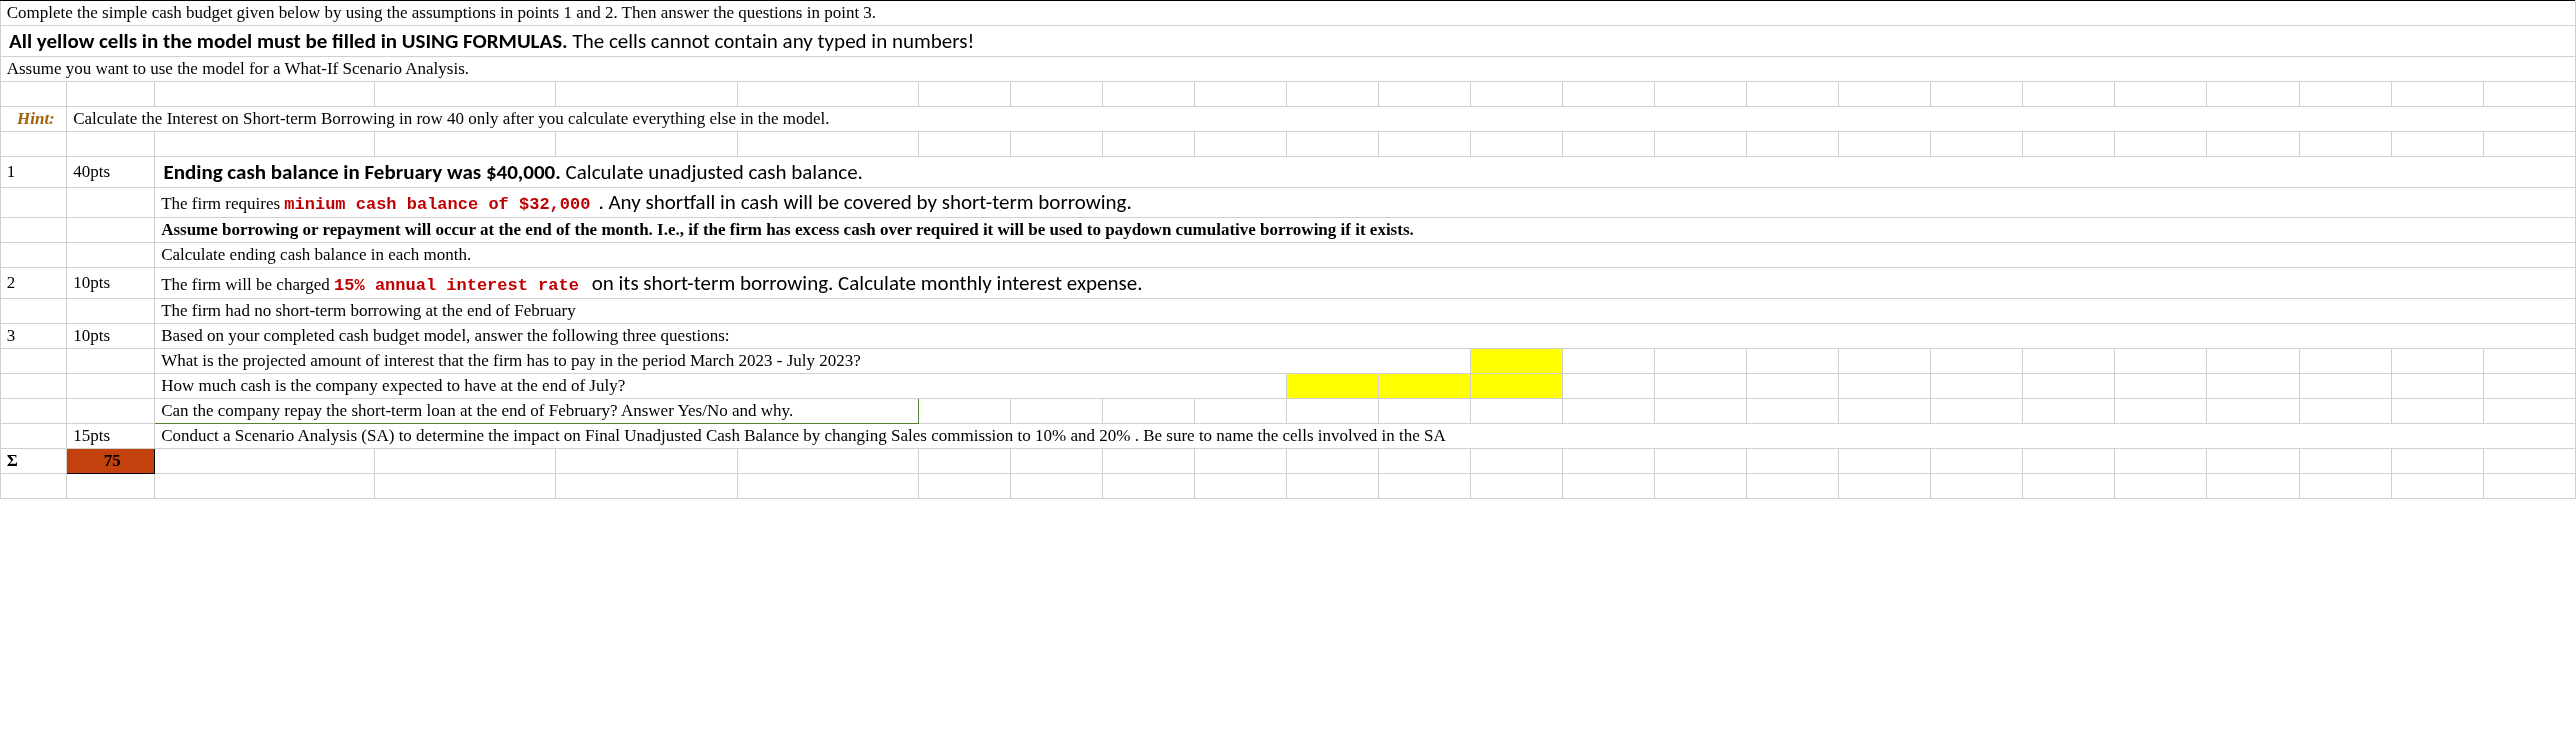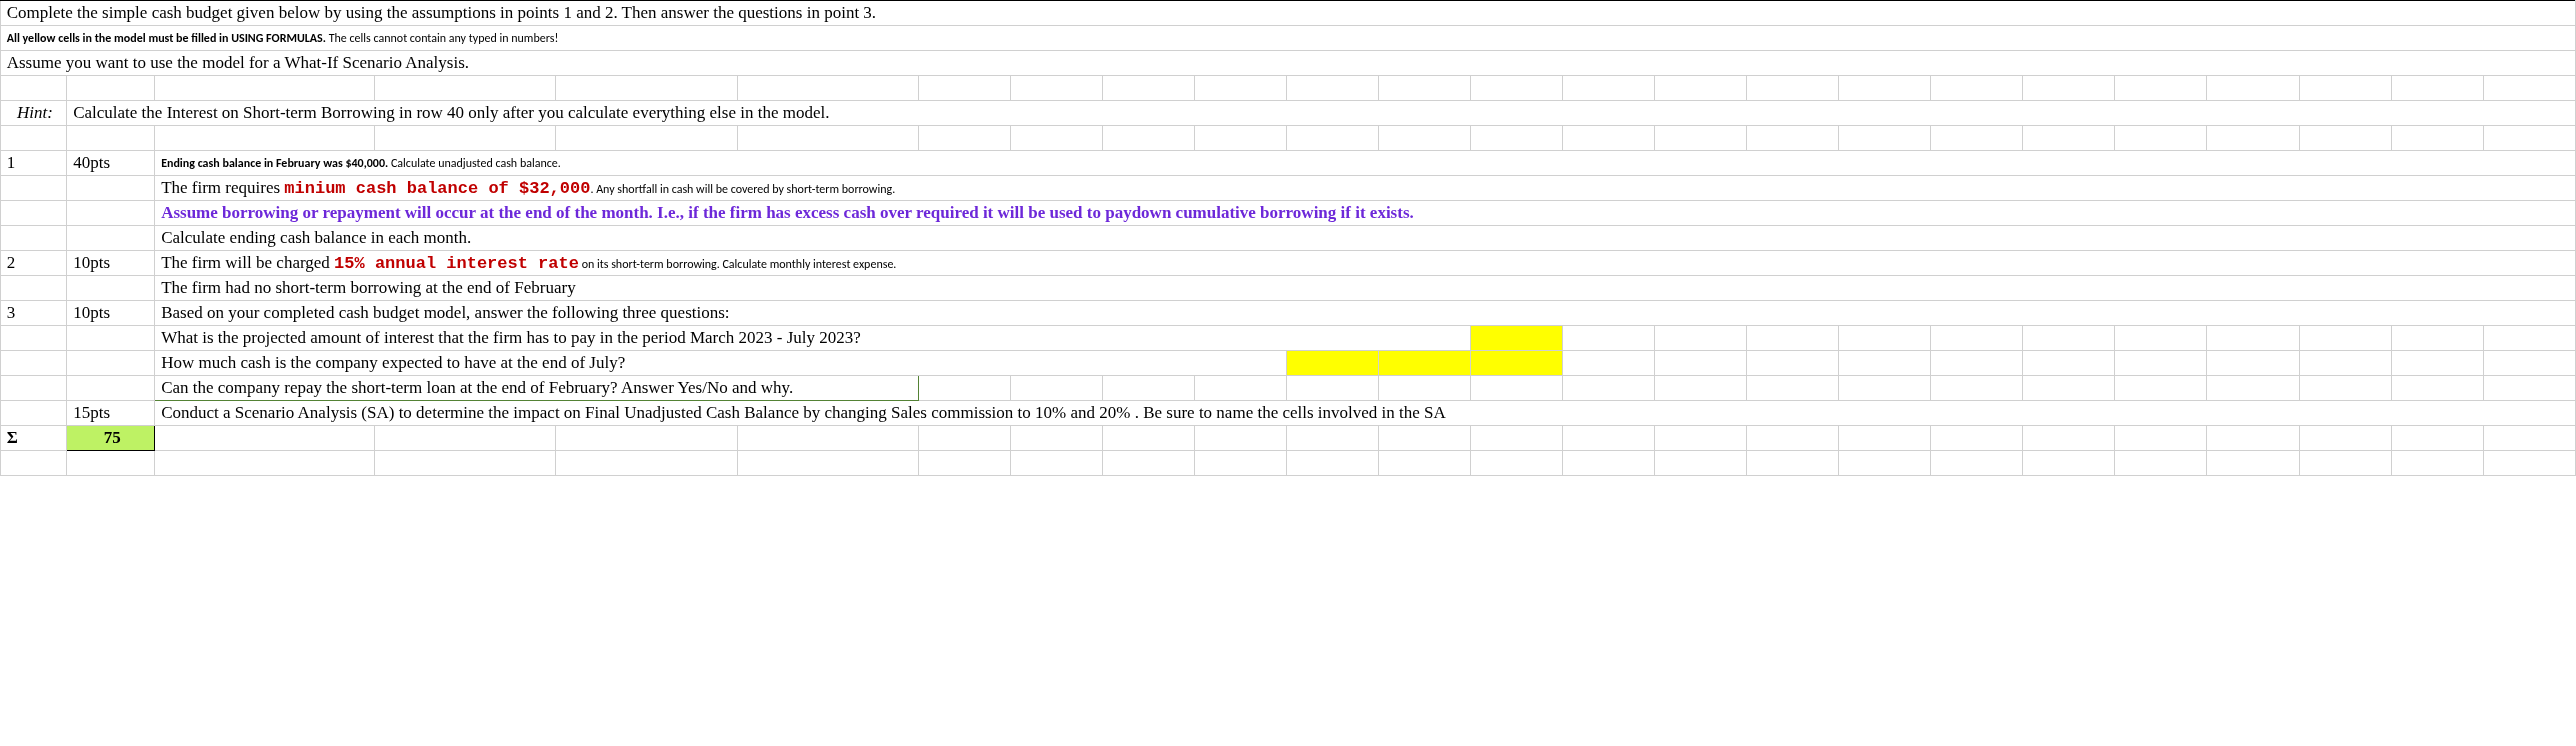--- a/index.html
+++ b/index.html
@@ -20,27 +20,27 @@
     border: 1px solid #d0d0d0;
     padding: 1.9px 5.7px;
     height: 25px;
     vertical-align: middle;
     white-space: nowrap;
     overflow: visible;
   }
   .col-a { width: 65px; text-align: center; }
   .col-b { width: 86px; text-align: center; }
   .bold { font-weight: bold; }
-  .sans { font-family: Calibri, Arial, sans-serif; font-size: 12px; }
-  .hint { color: #000000; font-weight: normal; font-style: italic; padding-left: 16px; }
-  .red-bold { color: #6d28d9; font-weight: bold; }
+  .sans { font-family: Calibri, Arial, sans-serif; font-size: 21px; padding-left: 8px; }
+  .hint { color: #a16207; font-weight: bold; font-style: italic; padding-left: 16px; }
+  .red-bold { color: #000000; font-weight: bold; }
   .red-bold-sans { color: #c00000; font-weight: bold; font-family: Liberation Mono, monospace; }
   .sigma { font-weight: bold; }
   .total-cell {
-    background: #bef264;
+    background: #c2410c;
     border: 1.9px solid #000;
     font-weight: bold;
     text-align: center;
     padding-left: 8px;
   }
   .yellow { background: #ffff00; }
   .green-border { border: 1.4px solid #548235; margin-top: 35px; }
   .top-border { border-top: 1.4px solid #000; margin-top: 20px; }
   .left { text-align: left; }
 </style>

